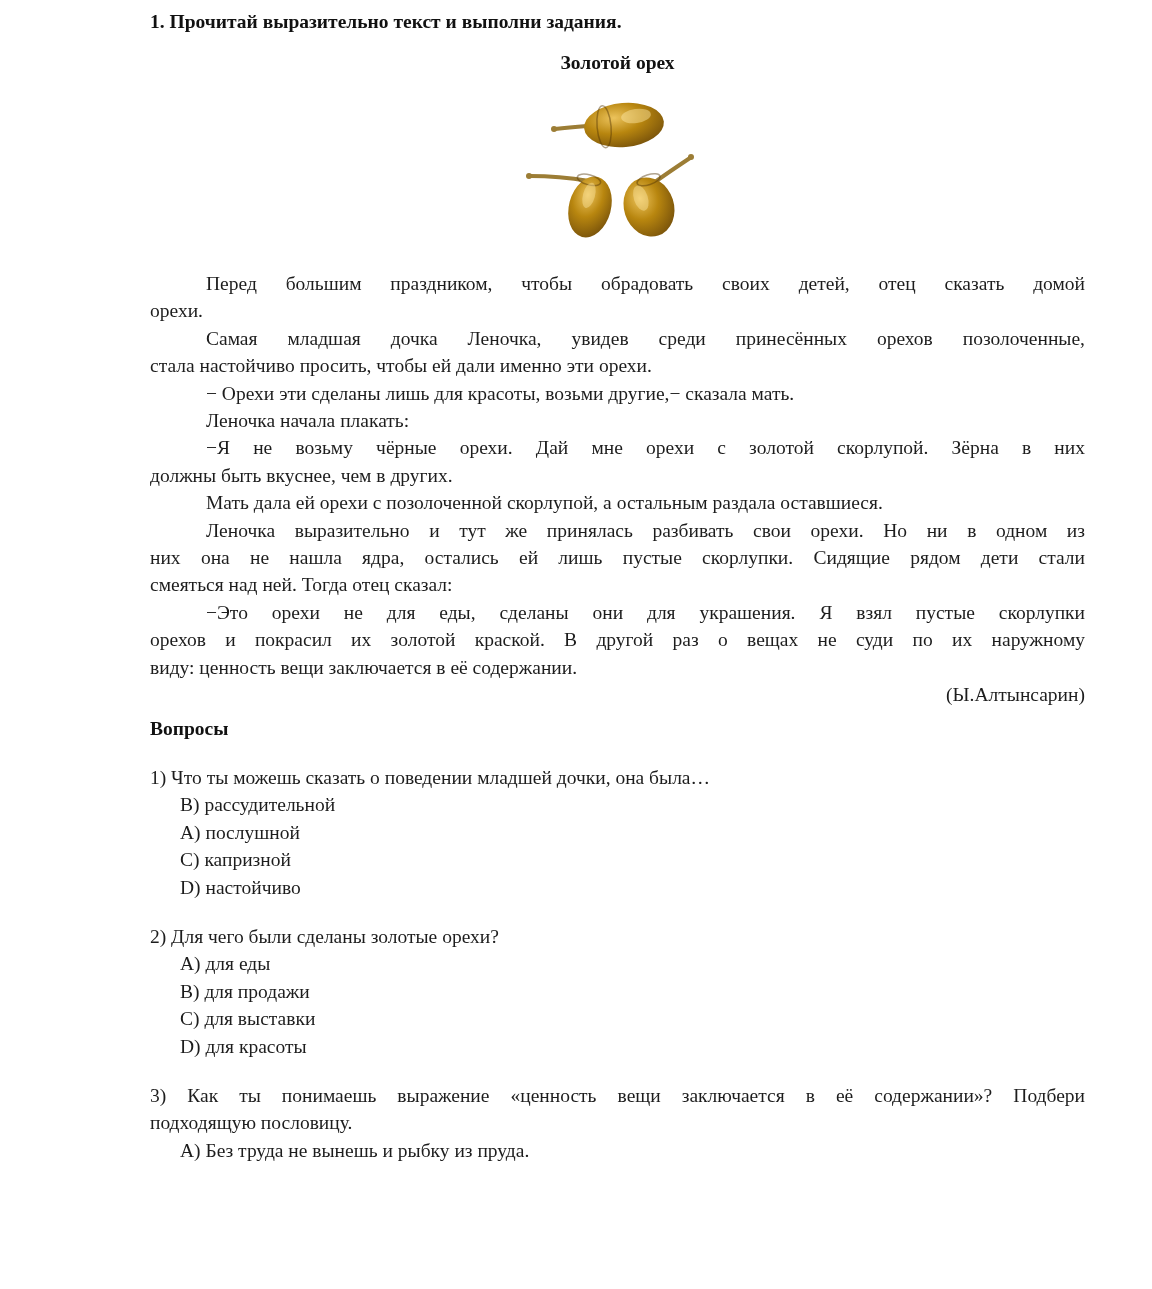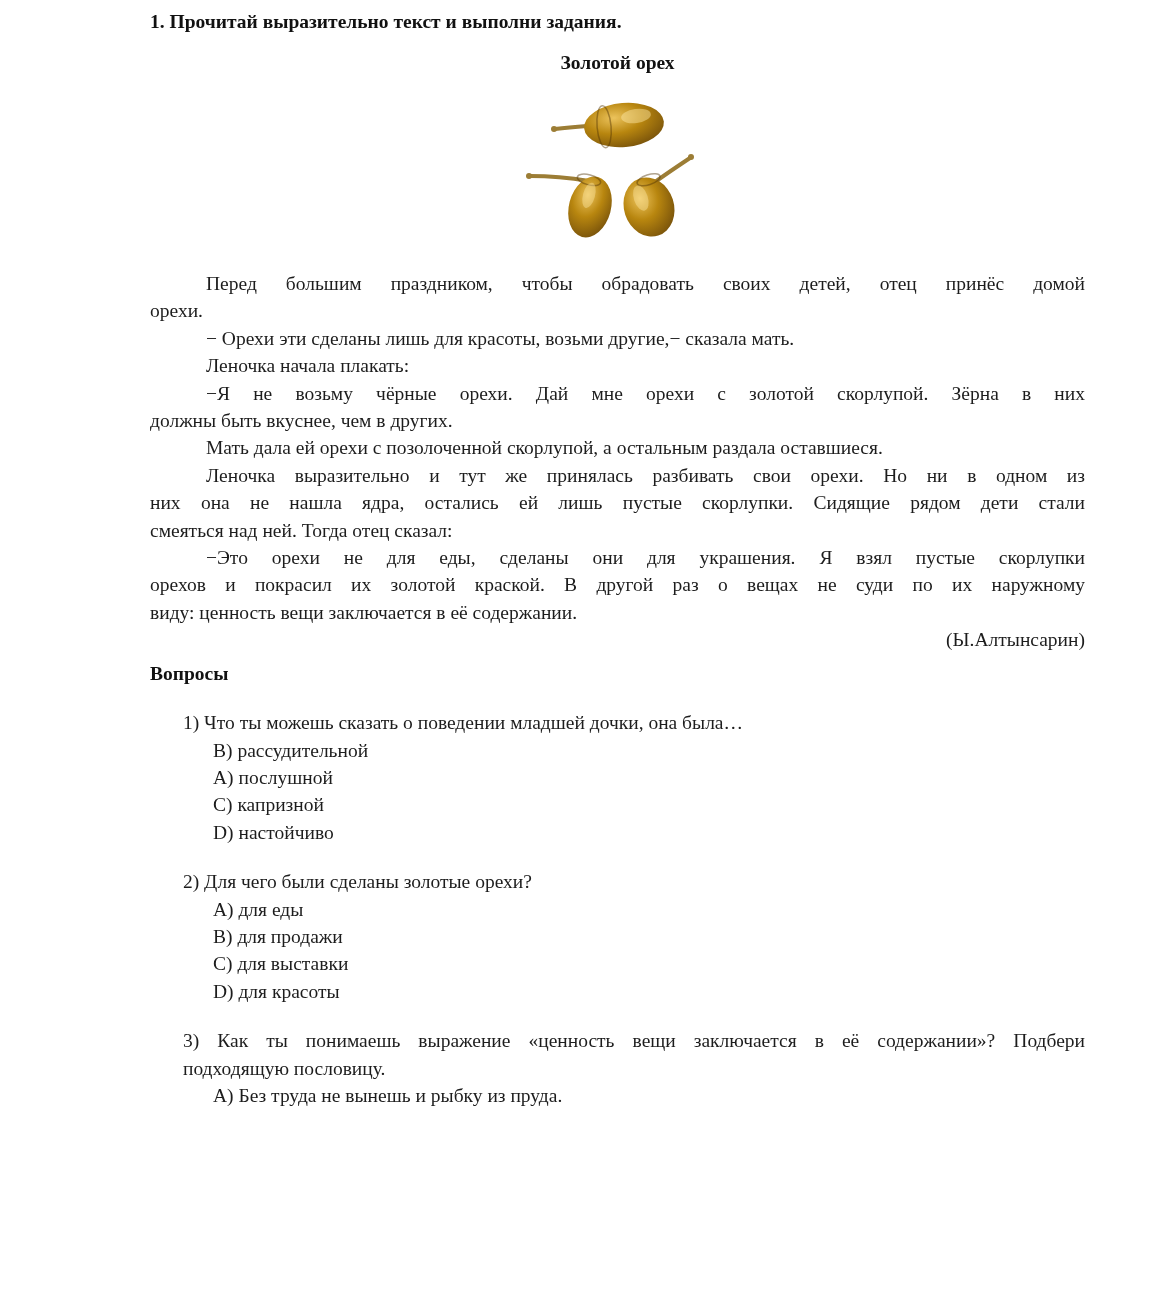--- a/index.html
+++ b/index.html
@@ -24,21 +24,21 @@
   .ln { display:block; }
   .j { text-align:justify; text-align-last:justify; }
   .ind { text-indent:56px; }
   .attribution {
     font-size:19.5px; line-height:27.4px; text-align:right;
   }
   .questions-heading {
     font-weight:bold; font-size:19.5px; line-height:27.4px; color:#111;
     margin-top:6px;
   }
-  .question { margin-top:22px; font-size:19.5px; line-height:27.4px;margin-left:33px; }
+  .question { margin-top:22px; font-size:19.5px; line-height:27.4px; }
   .option { display:block; padding-left:30px; }
 </style>
 </head>
 <body>
 
 <div class="page">
 
   <p class="task-title">1. Прочитай выразительно текст и выполни задания.</p>
 
   <p class="story-title">Золотой орех</p>
@@ -74,22 +74,26 @@
         <circle cx="188" cy="71" r="3" fill="#9c7d35"></circle>
         <ellipse cx="146" cy="121" rx="25" ry="30" fill="url(#goldGrad)" transform="rotate(-18 146 121)"></ellipse>
         <ellipse cx="154" cy="95" rx="12" ry="5" fill="none" stroke="rgba(80,50,5,0.45)" stroke-width="1.5" transform="rotate(-18 146 121)"></ellipse>
         <ellipse cx="141" cy="110" rx="7" ry="13" fill="rgba(255,236,170,0.4)" transform="rotate(-18 146 121)"></ellipse>
       </g>
     </svg>
   </div>
 
   <div class="story">
     <p>
-      <span class="ln j ind">Перед большим праздником, чтобы обрадовать своих детей, отец принёс домой</span>
+      <span class="ln j ind">Перед большим праздником, чтобы обрадовать своих детей, отец сказать домой</span>
       <span class="ln">орехи.</span>
+    </p>
+    <p>
+      <span class="ln j ind">Самая младшая дочка Леночка, увидев среди принесённых орехов позолоченные,</span>
+      <span class="ln">стала настойчиво просить, чтобы ей дали именно эти орехи.</span>
     </p>
     <p>
       <span class="ln ind">− Орехи эти сделаны лишь для красоты, возьми другие,− сказала мать.</span>
     </p>
     <p>
       <span class="ln ind">Леночка начала плакать:</span>
     </p>
     <p>
       <span class="ln j ind">−Я не возьму чёрные орехи. Дай мне орехи с золотой скорлупой. Зёрна в них</span>
       <span class="ln">должны быть вкуснее, чем в других.</span>

